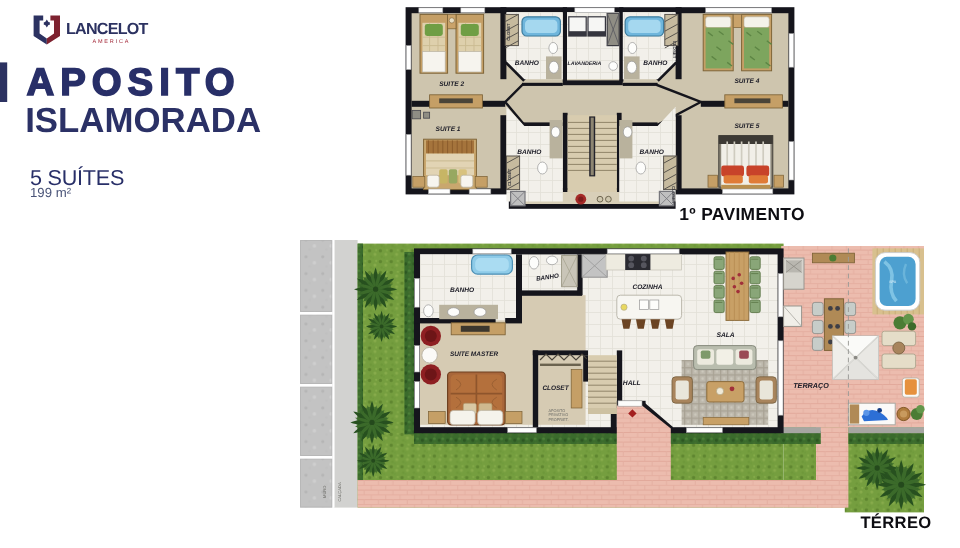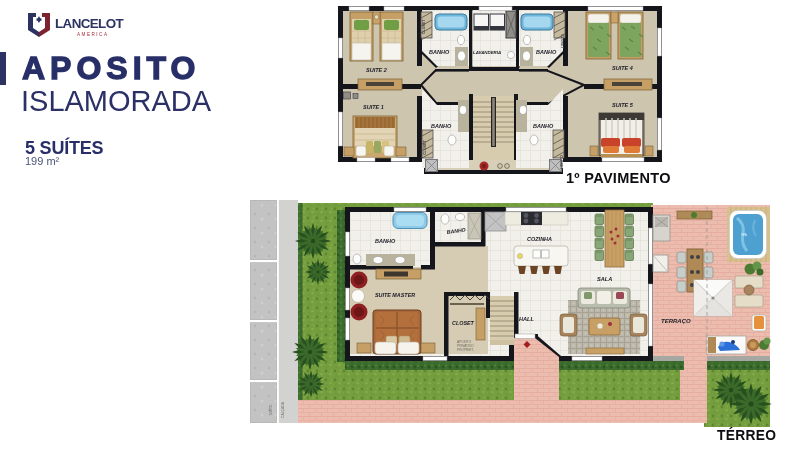--- a/index.html
+++ b/index.html
@@ -20,23 +20,23 @@
       <rect x="10.5" y="7.5" width="5" height="2.2" fill="#2c3261"></rect>
       <text x="29" y="17.2" font-size="13.4" font-weight="bold" fill="#2c3261" letter-spacing="-0.6">LANCELOT</text>
       <text x="51" y="24.8" font-size="4.6" fill="#a52c3c" letter-spacing="1.5">AMER<tspan fill="#7e2230">I</tspan>CA</text>
     </svg>
   </div>
 
   <div class="abs" style="left:0;top:52px;width:6px;height:33px;background:#2c3261;"></div>
 
   <div class="abs" style="left:22px;top:50px;font-size:32px;font-weight:bold;color:#282f68;letter-spacing:5px;-webkit-text-stroke:1.3px #282f68;">APOSITO</div>
 
-  <div class="abs" style="left:21px;top:85px;font-size:29px;font-weight:normal;color:#2b3166;letter-spacing:0px;">ISLAMORADA</div>
-
-  <div class="abs" style="left:25px;top:138px;font-size:18px;font-weight:bold;color:#282f68;letter-spacing:-0.2px;">5 SUÍTES</div>
+  <div class="abs" style="left:21px;top:85px;font-size:29px;font-weight:bold;color:#2b3166;letter-spacing:0px;">ISLAMORADA</div>
+
+  <div class="abs" style="left:25px;top:138px;font-size:18px;font-weight:normal;color:#282f68;letter-spacing:-0.2px;">5 SUÍTES</div>
 
   <div class="abs" style="left:25px;top:155px;font-size:11px;color:#4a5478;">199 m²</div>
 
   <svg class="abs" style="left:0;top:0;" width="800" height="457" viewBox="0 0 800 457">
     <defs>
       <pattern id="lawn" width="9" height="9" patternUnits="userSpaceOnUse">
         <rect width="9" height="9" fill="#759e3f"></rect>
         <circle cx="2" cy="2" r="1.4" fill="#5f8630"></circle>
         <circle cx="6.5" cy="5" r="1.3" fill="#87ab4b"></circle>
         <circle cx="3" cy="7" r="1" fill="#6d9739"></circle>

